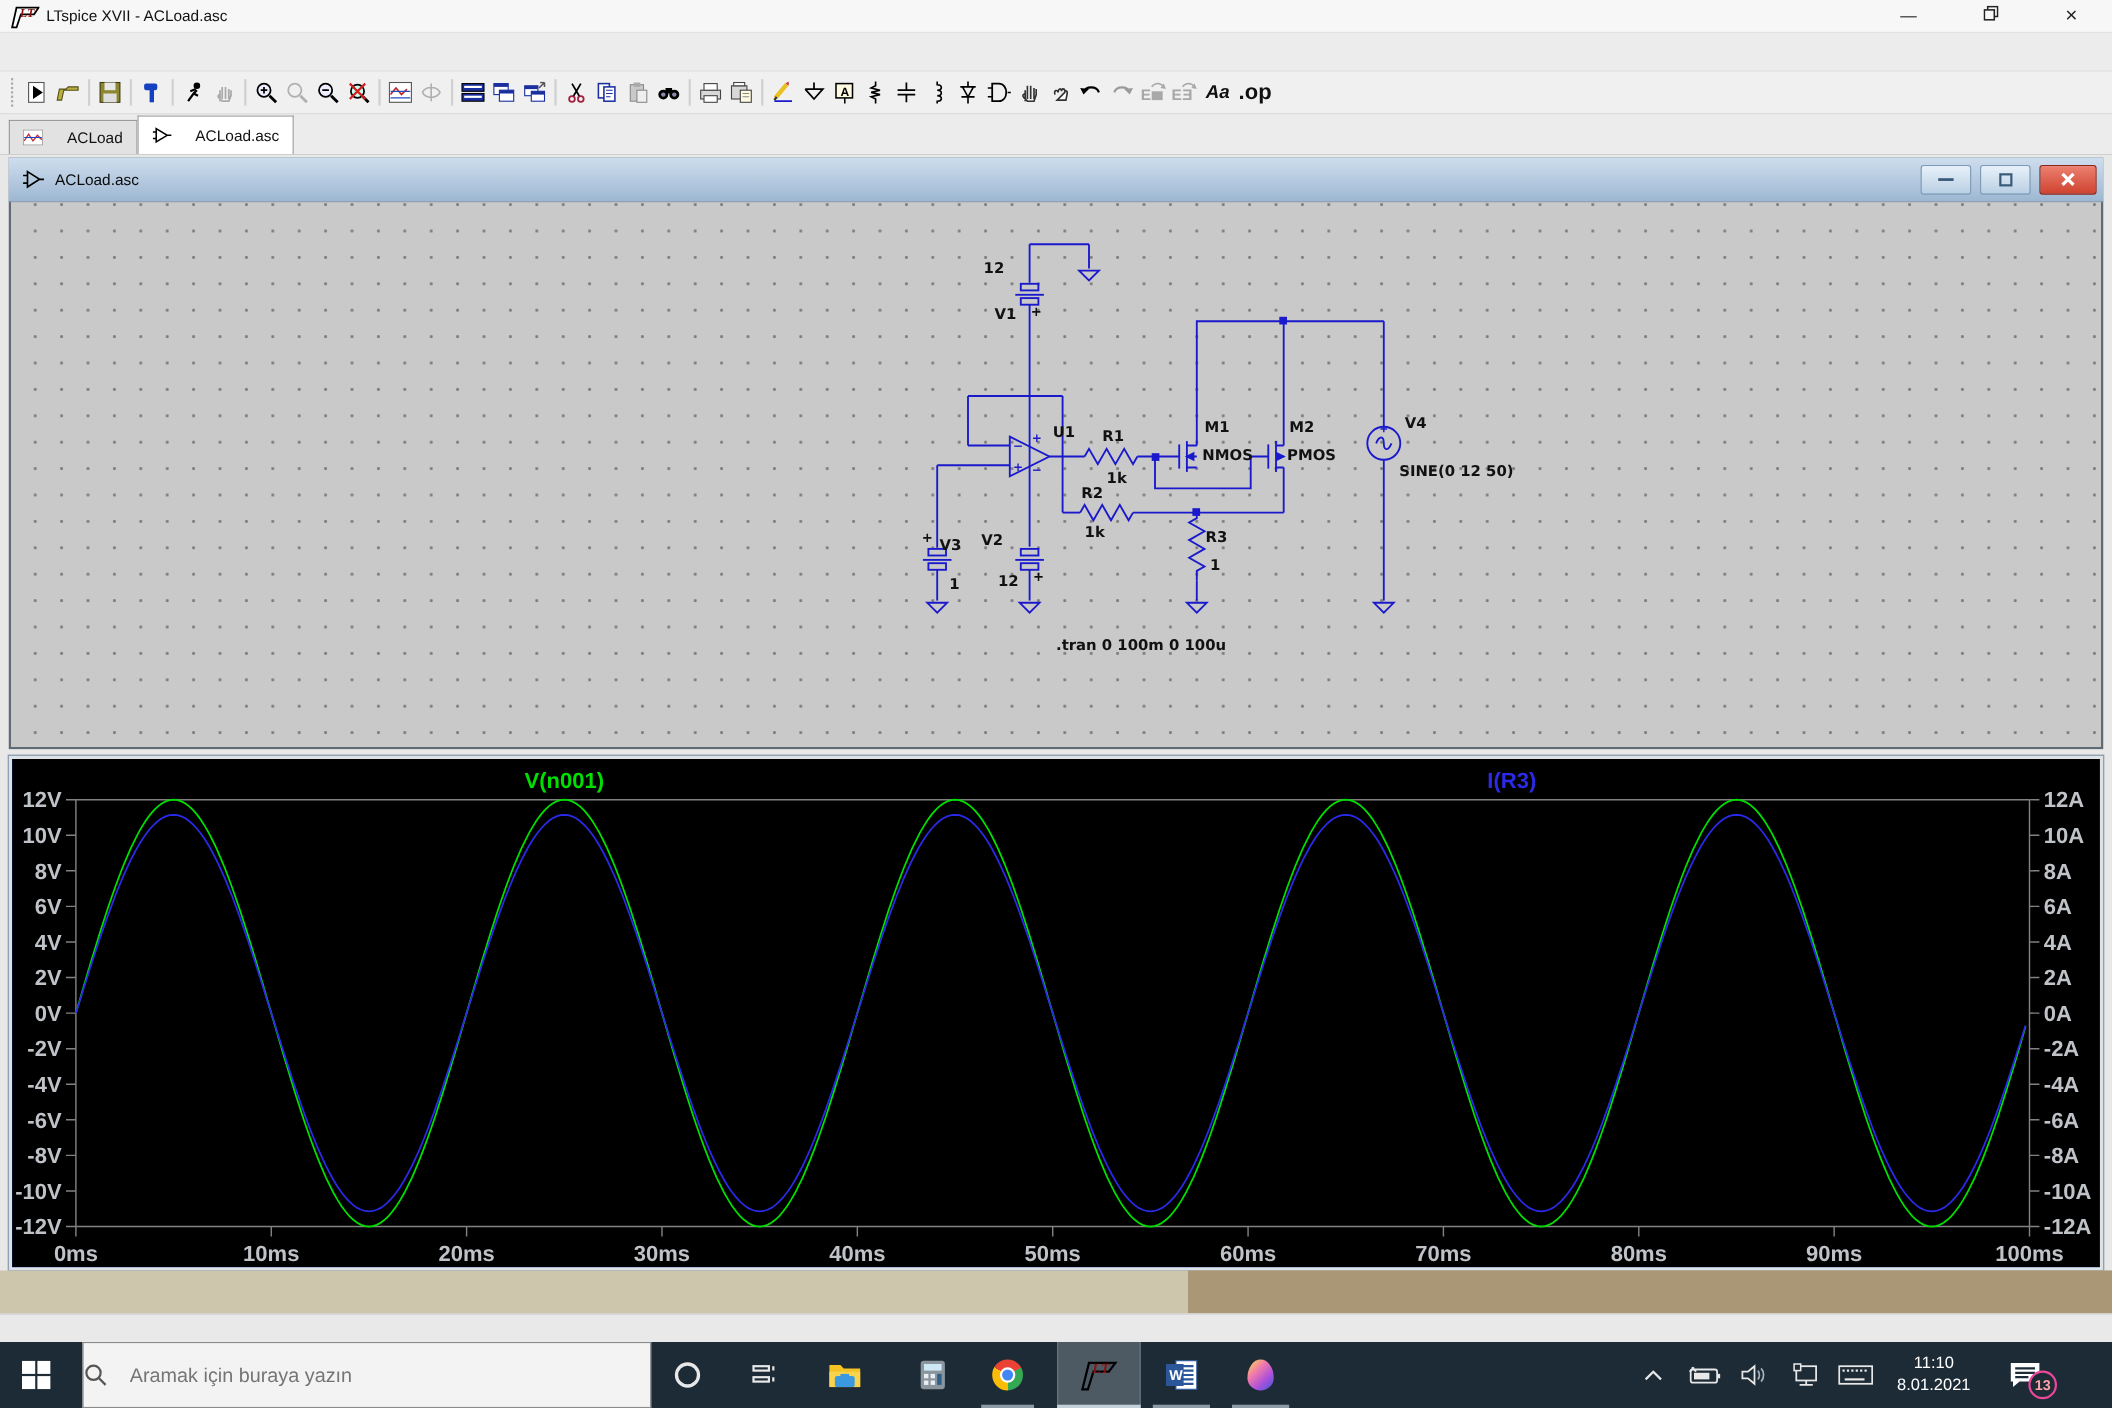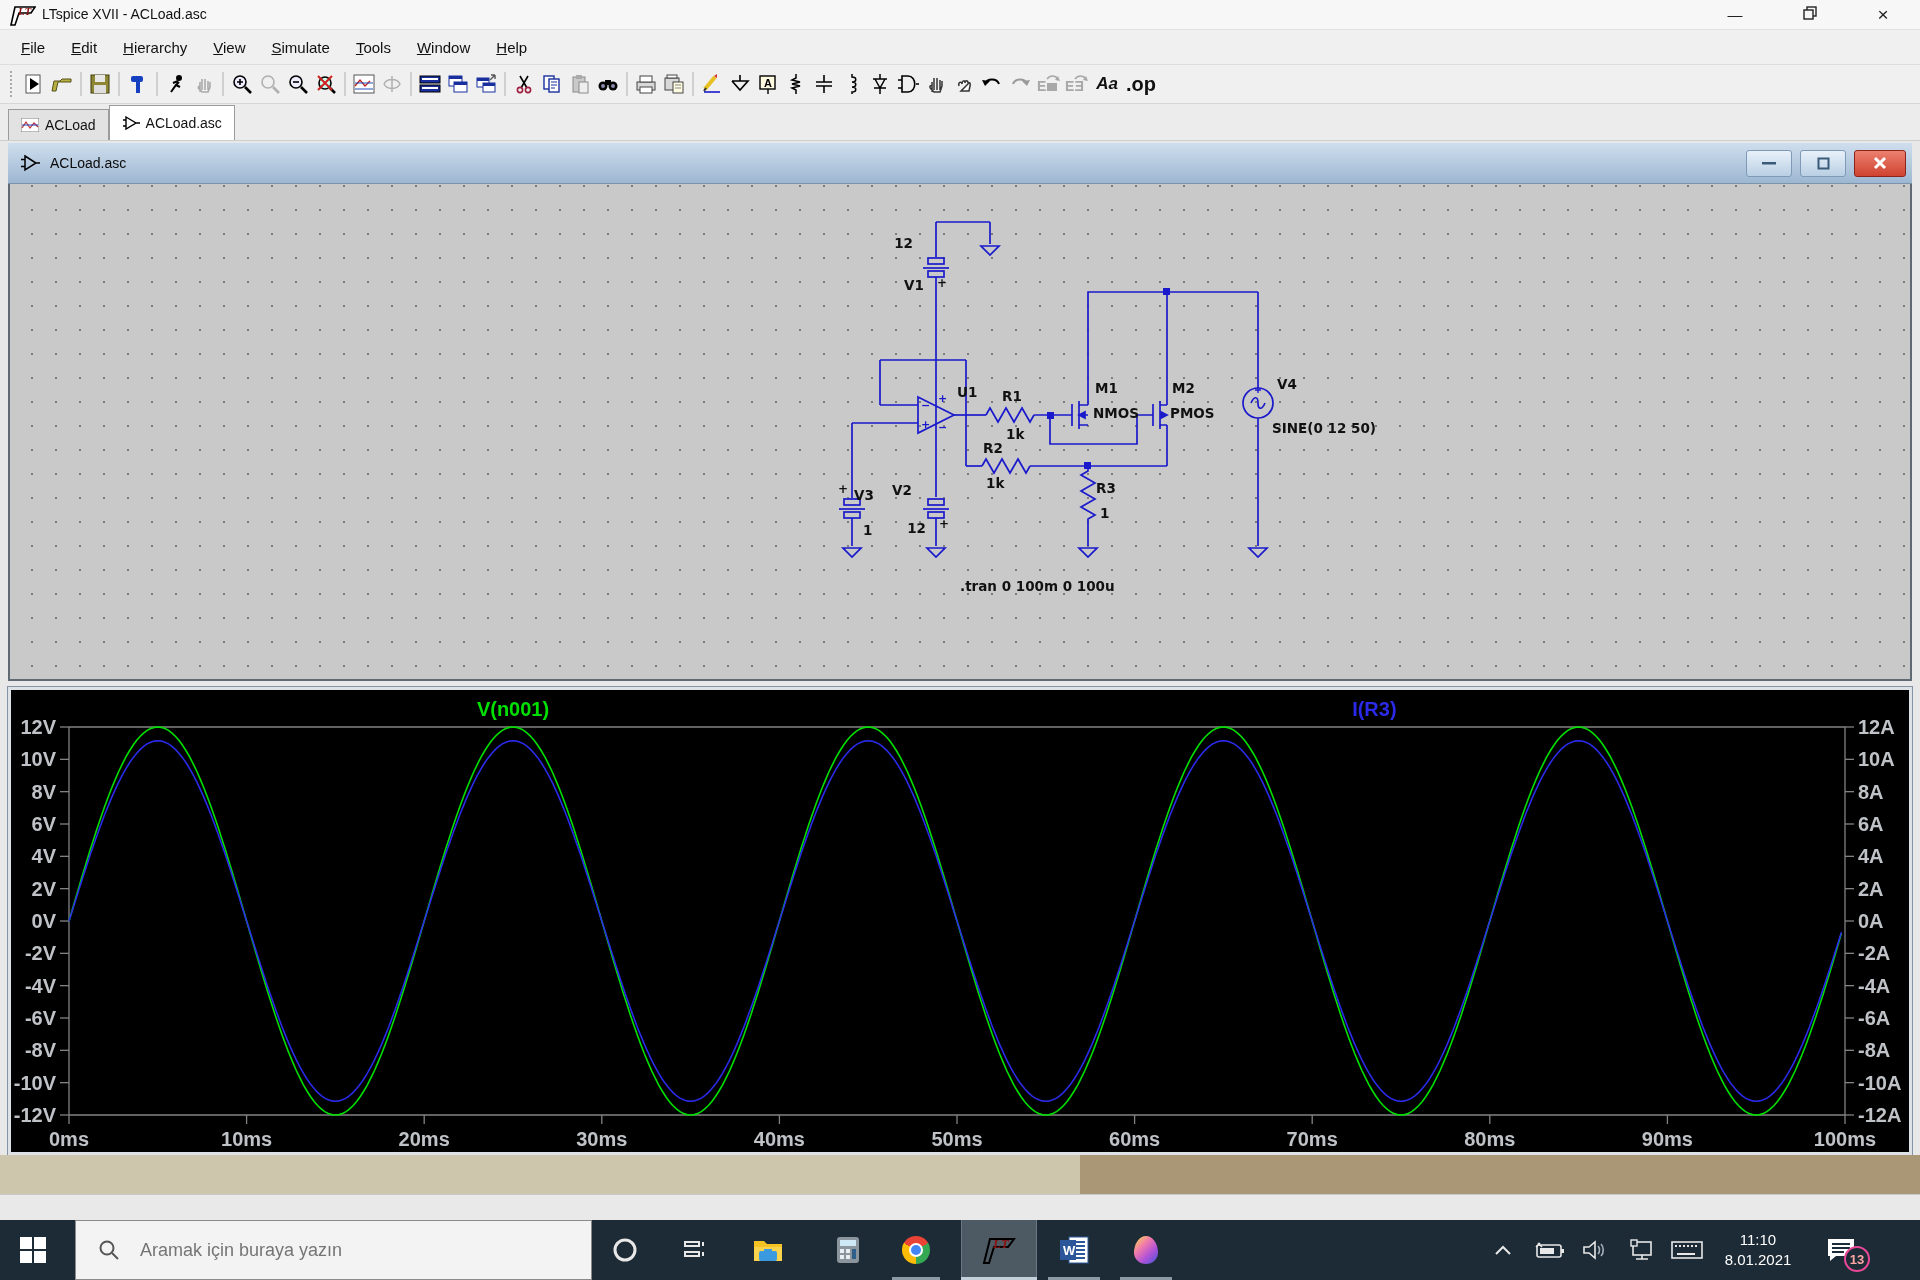--- a/index.html
+++ b/index.html
@@ -19,21 +19,21 @@
 
   
   #toolbar{left:0;top:64px;width:1920px;height:40px;background:#f0f0f0;border-top:1px solid #ddd;border-bottom:1px solid #d6d6d6;display:flex;align-items:center;padding-left:10px;}
   #tb-grip{width:4px;height:26px;border-left:2px dotted #aaa;margin-right:6px;}
   .tbi{width:28px;height:28px;display:flex;align-items:center;justify-content:center;flex:0 0 auto;}
   .tbsep{width:2px;height:24px;background:#d0d0d0;margin:0 4px;flex:0 0 auto;}
   .tbtxt{font-size:20px;font-weight:bold;color:#111;}
 
   
   #tabbar{left:0;top:104px;width:1920px;height:37px;background:#ececec;border-bottom:1px solid #cfcfcf;display:flex;align-items:flex-end;padding-left:8px;}
-  .tab{height:31px;display:flex;align-items:center;gap:6px;padding:0 12px;border:1px solid #9b9b9b;border-bottom:none;background:#e2e2e2;font-size:14px;color:#111;}
+  .tab{height:31px;display:flex;align-items:center;gap:22px;padding:0 12px;border:1px solid #9b9b9b;border-bottom:none;background:#e2e2e2;font-size:14px;color:#111;}
   .tab.active{background:#fff;height:35px;position:relative;z-index:2;}
 
   
   #mdi{left:0;top:141px;width:1920px;height:1016px;background:#e8e8e8;}
 
   
   #schwin{left:8px;top:143px;width:1904px;height:538px;border:2px solid #5f6a74;background:#c9c9c9;}
   #schtitle{left:8px;top:143px;width:1904px;height:41px;background:linear-gradient(#cfdeee,#9db7d2);border-bottom:1px solid #7d93a8;display:flex;align-items:center;padding:0 6px 0 12px;}
   #schtitle-label{font-size:14px;color:#0a0a0a;margin-left:10px;}
   .winbtn{width:46px;height:27px;margin-left:8px;border:1px solid #7e9ab5;border-radius:3px;background:linear-gradient(#e8f1fa,#b9cfe3);display:flex;align-items:center;justify-content:center;font-size:13px;color:#24415c;}
@@ -53,21 +53,21 @@
   
   #tanstrip{left:0;top:1155px;width:1920px;height:39px;background:#cdc6ac;}
   #marble{left:1080px;top:1155px;width:840px;height:39px;
     background:linear-gradient(100deg,#cdc6ac 0%,#b4a587 18%,#8f795c 34%,#c8bca2 52%,#7c6а4e 68%,#a5916f 84%,#c3b89e 100%);
     background-color:#a5916f;opacity:.9;}
   #graystrip{left:0;top:1194px;width:1920px;height:26px;background:#e9e9e9;border-top:1px solid #c9c9c9;}
 
   
   #taskbar{left:0;top:1220px;width:1920px;height:60px;background:#1d2b36;}
   #startbtn{left:0;top:1220px;width:66px;height:60px;display:flex;align-items:center;justify-content:center;}
-  #searchbox{left:75px;top:1220px;width:517px;height:60px;background:#f3f3f3;border:1px solid #8a8a8a;display:flex;align-items:center;padding-left:22px;gap:18px;}
+  #searchbox{left:75px;top:1220px;width:517px;height:60px;background:#f3f3f3;border:1px solid #8a8a8a;display:flex;align-items:center;gap:18px;}
   #searchbox input{border:none;outline:none;background:transparent;font-size:18px;color:#3a3a3a;width:420px;font-family:"Liberation Sans",sans-serif;}
   .tbapp{top:1222px;width:56px;height:56px;display:flex;align-items:center;justify-content:center;}
   .runbar{top:1277px;height:3px;background:#8c9aa4;}
   #ltspice-tile{left:961px;top:1220px;width:76px;height:60px;background:#4d5a64;border-left:1px solid #6b7883;border-right:1px solid #6b7883;display:flex;align-items:center;justify-content:center;}
   #tray{left:1480px;top:1220px;width:440px;height:60px;display:flex;align-items:center;color:#fff;}
   .trayico{width:46px;display:flex;justify-content:center;}
   #clock{width:96px;text-align:center;font-size:15px;line-height:20px;color:#fff;}
   #actioncenter{position:relative;width:70px;display:flex;justify-content:center;}
   #badge{position:absolute;right:6px;top:10px;width:26px;height:26px;border-radius:50%;background:#1d2b36;border:2px solid #ec4899;color:#fca5a5;font-size:13px;font-weight:bold;display:flex;align-items:center;justify-content:center;}
 </style>
@@ -85,30 +85,20 @@
     <div class="abs wc" style="left:1712px">—</div>
     <div class="abs wc" style="left:1787px">
       <svg width="14" height="14" viewBox="0 0 14 14">
           <rect x="4" y="1" width="9" height="9" fill="none" stroke="#222" stroke-width="1.4"></rect>
           <rect x="1" y="4" width="9" height="9" fill="#f7f7f7" stroke="#222" stroke-width="1.4"></rect>
         </svg>
     </div>
     <div class="abs wc" style="left:1860px;font-size:19px">×</div>
   </div>
 
-  <div class="abs" id="menubar">
-    <span class="mi">File</span>
-    <span class="mi">Edit</span>
-    <span class="mi">Hierarchy</span>
-    <span class="mi">View</span>
-    <span class="mi">Simulate</span>
-    <span class="mi">Tools</span>
-    <span class="mi">Window</span>
-    <span class="mi">Help</span>
-  </div>
 
   <div class="abs" id="toolbar">
     <div id="tb-grip"></div>
     <span class="tbi">
         <svg width="20" height="20">
           <rect x="2" y="1" width="14" height="18" fill="#fff" stroke="#555"></rect>
           <polygon points="6,4 15,10 6,16" fill="#000"></polygon>
         </svg>
       </span>
     <span class="tbi">

